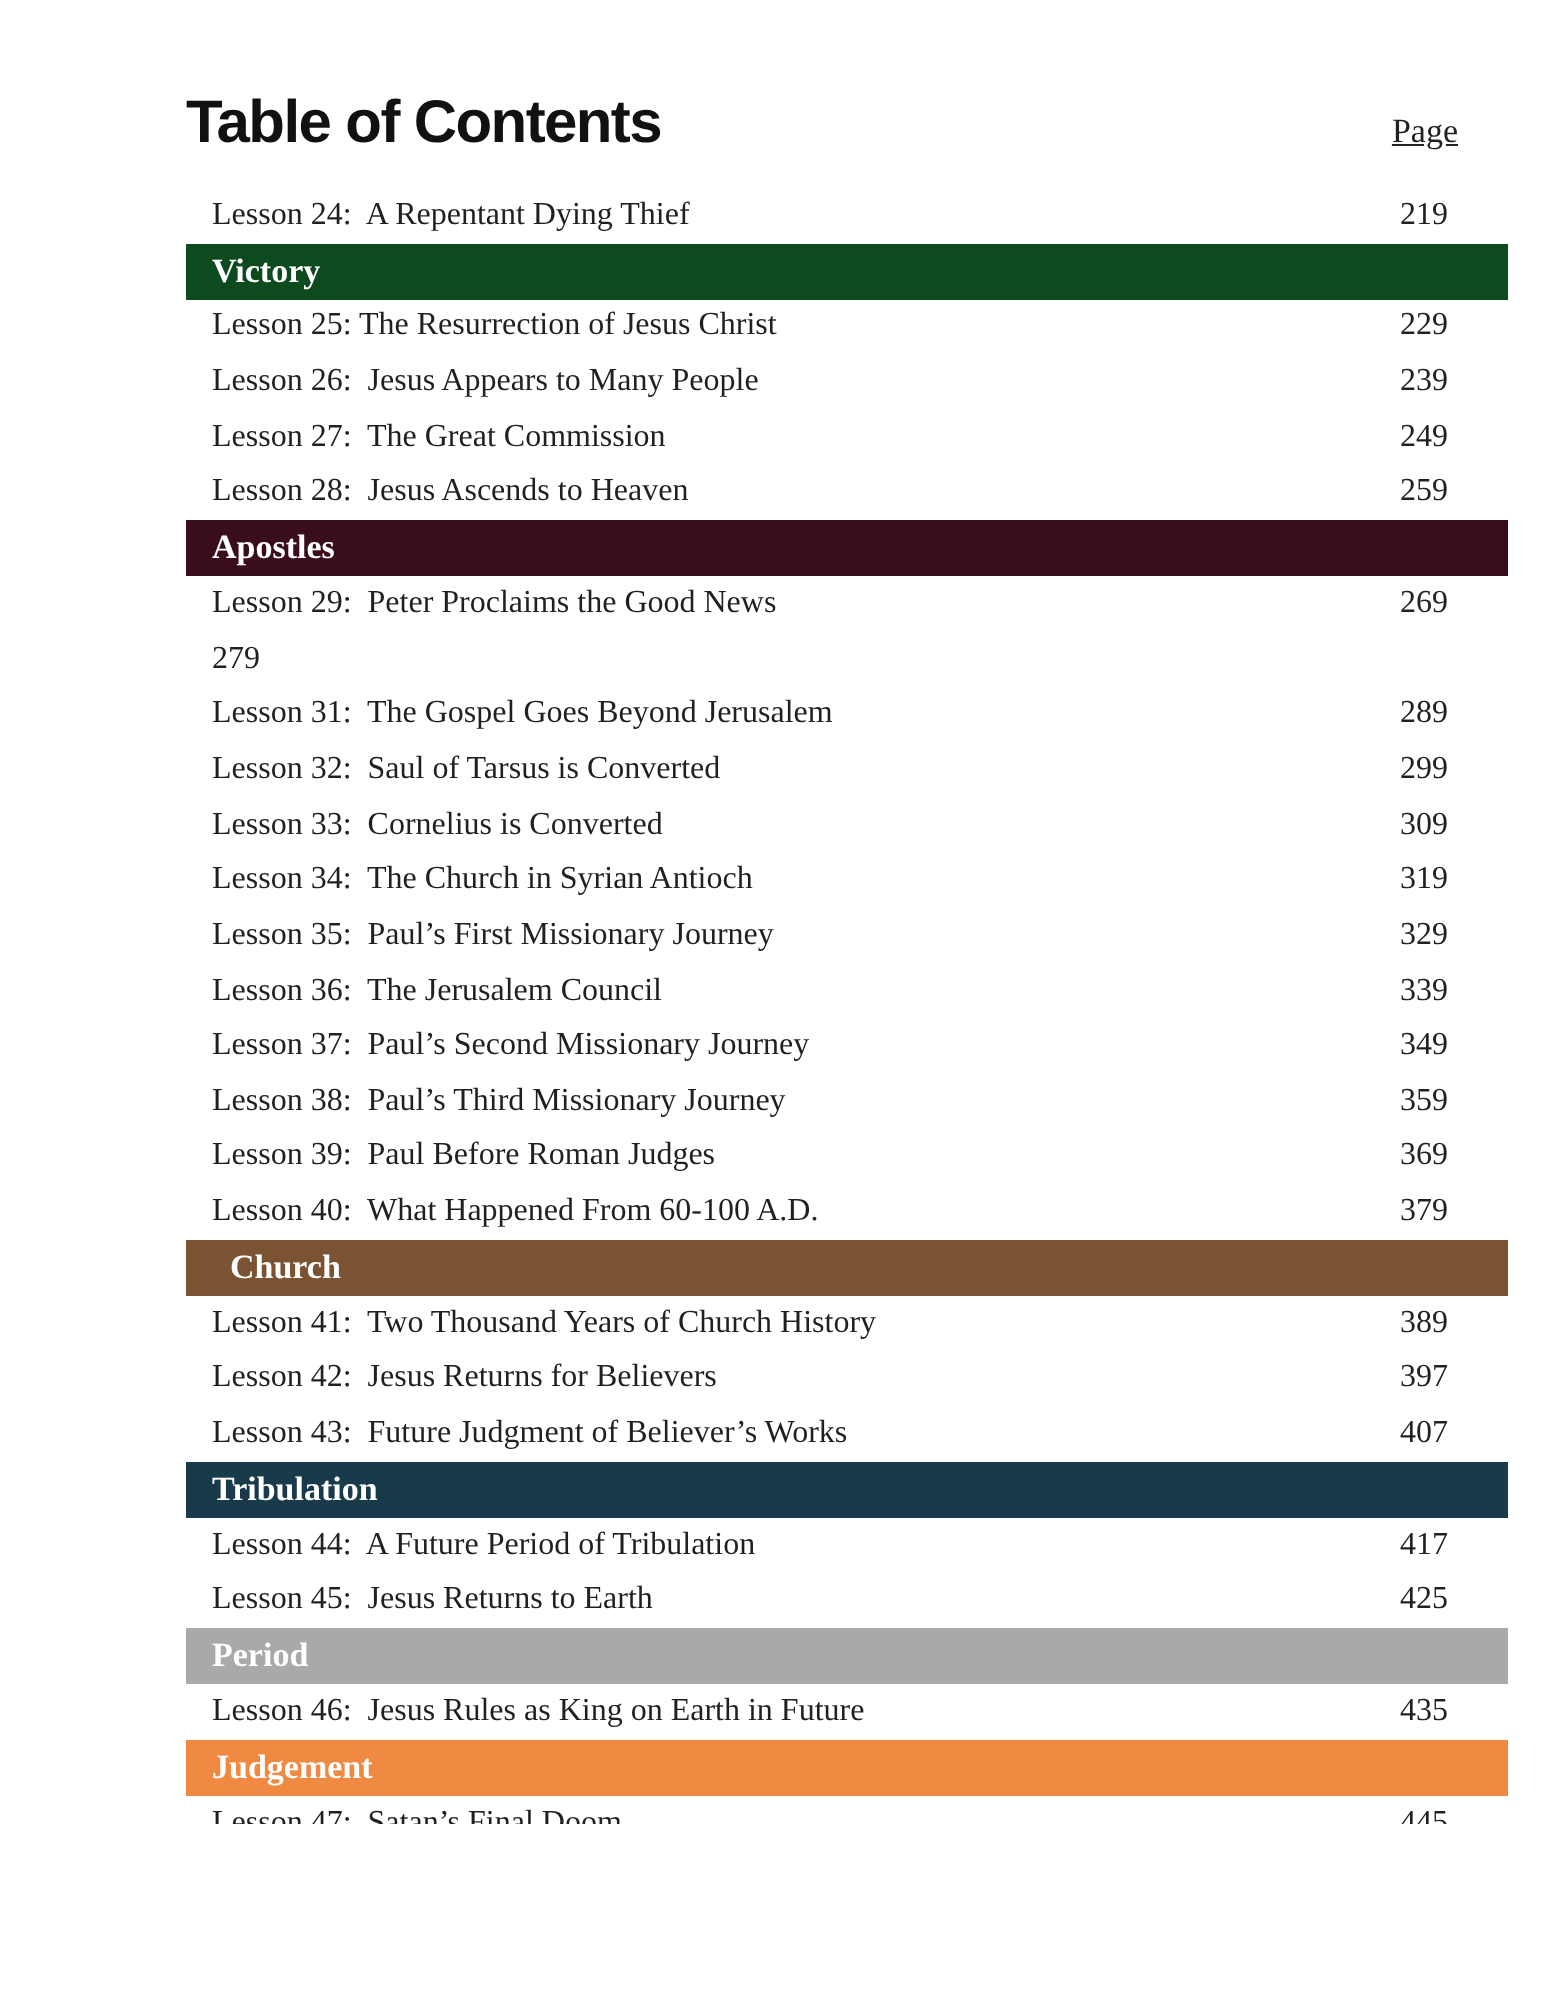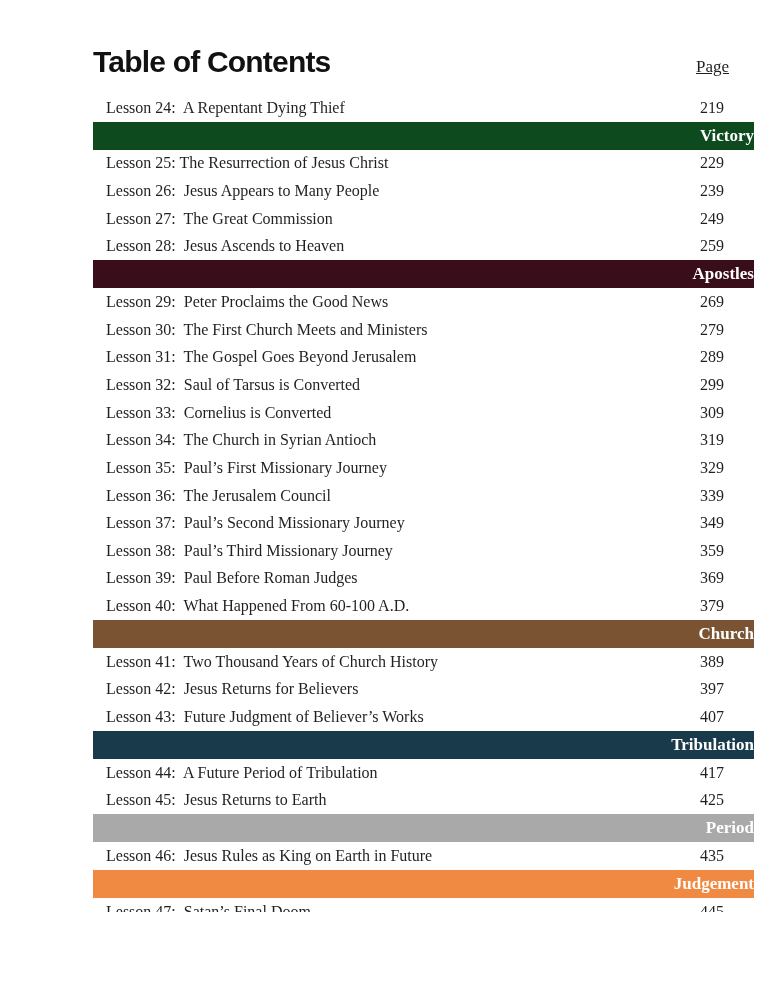--- a/index.html
+++ b/index.html
@@ -61,21 +61,20 @@
     white-space: pre;
   }
   .row-section {
     height: 28px;
     display: flex;
     align-items: center;
     padding-left: 13px;
     font-size: 17px;
     font-weight: bold;
     color: #ffffff;
-    justify-content: flex-end;
   }
   .footer-page {
     position: absolute;
     left: 45px;
     top: 944px;
     font-size: 20px;
     font-weight: bold;
   }
   .footer-copy {
     position: absolute;
@@ -121,21 +120,20 @@
           <span class="lesson-page">259</span>
         </div>
         <div class="row-section" style="background: rgb(58, 13, 27); color: rgb(255, 255, 255);">
           <span>Apostles</span>
         </div>
         <div class="row-lesson">
           <span class="lesson-label">Lesson 29:  Peter Proclaims the Good News</span>
           <span class="lesson-page">269</span>
         </div>
         <div class="row-lesson">
-          <span class="lesson-label">Lesson 30:  The First Church Meets and Ministers</span>
           <span class="lesson-page">279</span>
         </div>
         <div class="row-lesson">
           <span class="lesson-label">Lesson 31:  The Gospel Goes Beyond Jerusalem</span>
           <span class="lesson-page">289</span>
         </div>
         <div class="row-lesson">
           <span class="lesson-label">Lesson 32:  Saul of Tarsus is Converted</span>
           <span class="lesson-page">299</span>
         </div>

